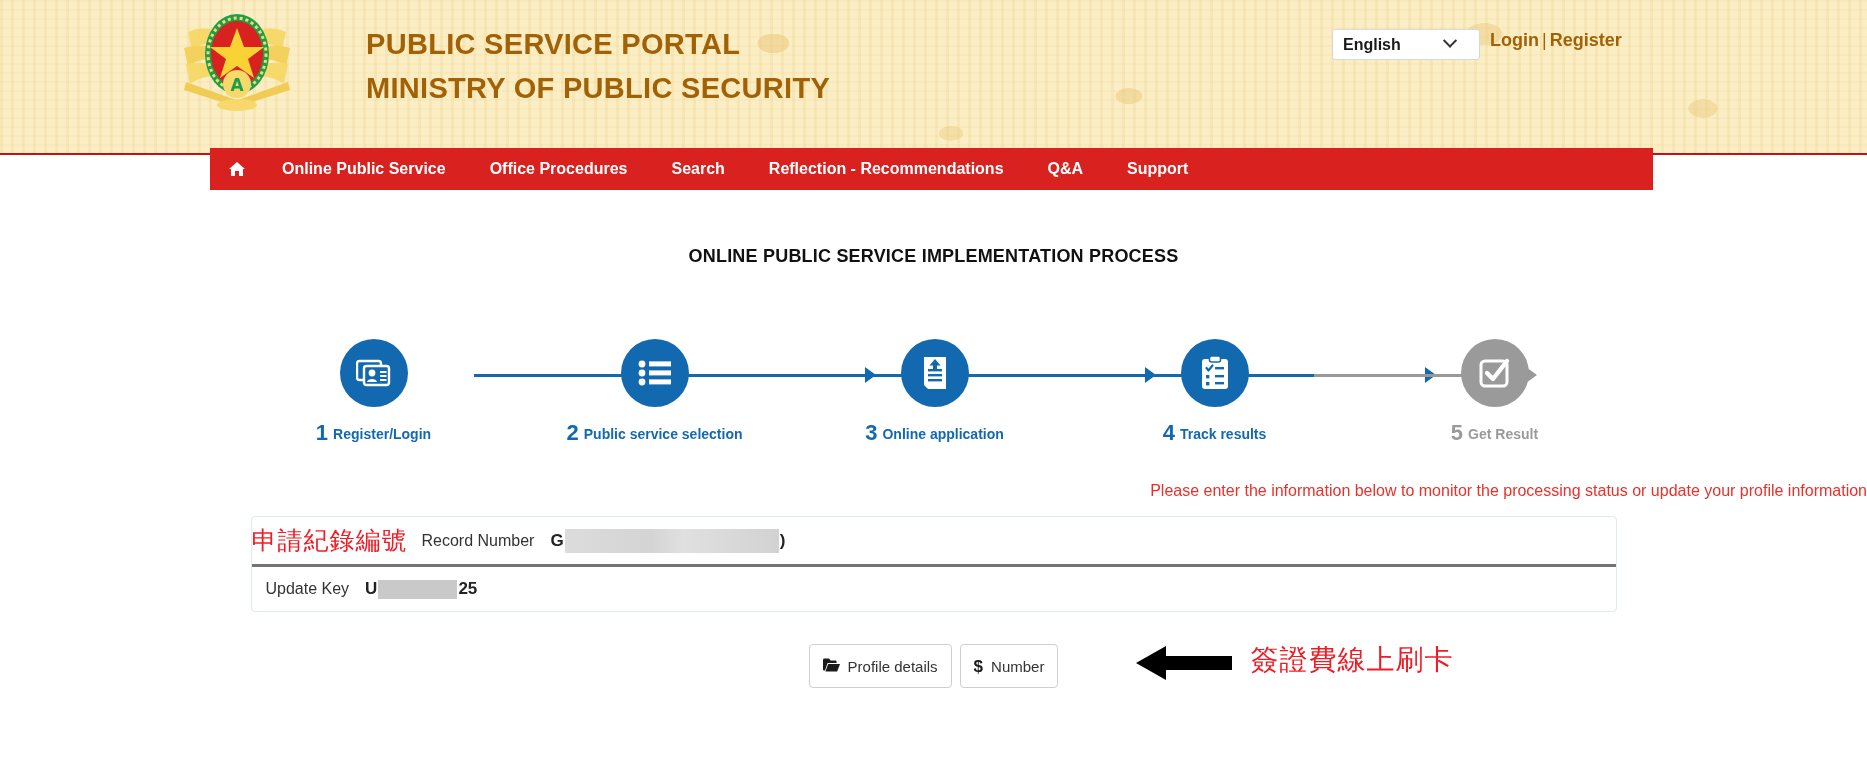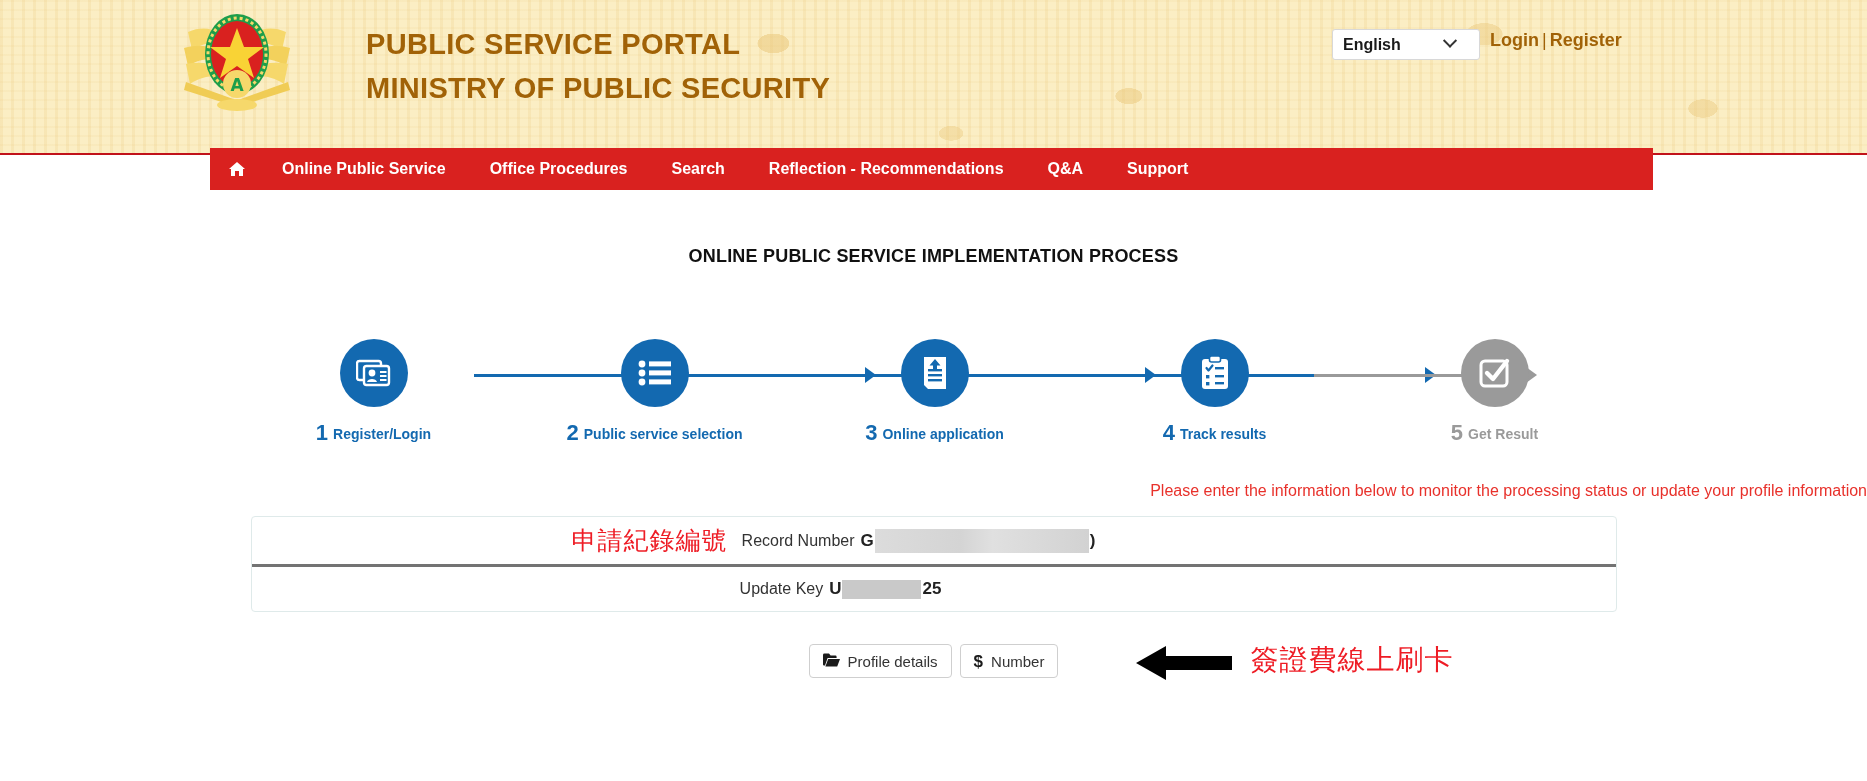--- a/index.html
+++ b/index.html
@@ -153,49 +153,48 @@
     border-radius: 4px;
     background: #fff;
   }
   .record-row {
     height: 47px; display: flex; align-items: center;
   }
   .record-row + .record-row { border-top: 3px solid #737373; }
   .row-inner {
     display: flex; align-items: center;
     width: 100%; padding-right: 200px;
-    justify-content: center;
   }
   .cn-annot {
     color: #ee1c25; font-size: 25px;
     font-family: "DejaVu Sans", sans-serif;
     margin-right: 14px; letter-spacing: 1px;
   }
-  .field-label { font-size: 16px; color: #333; margin-right: 6px; }
+  .field-label { font-size: 16px; color: #333; margin-right: 16px; }
   .field-value {
     font-size: 17px; font-weight: bold; color: #222;
     display: flex; align-items: center;
   }
   .redact {
     display: inline-block; height: 22px; vertical-align: middle;
     background: linear-gradient(90deg,#dcdcdc,#d4d4d4 40%,#e0e0e0 55%,#d2d2d2 100%);
     margin: 0 1px;
   }
   .redact.a { width: 214px; height: 24px; }
   .redact.b { width: 79px; height: 19px; background: #c9c9c9; }
 
   
   .actions {
     position: relative;
     width: 1366px; margin: 32px auto 0;
     display: flex; justify-content: center; align-items: center;
   }
   .btn {
     border: 1px solid #cfcfcf; background: #fff; border-radius: 4px;
-    height: 34px; padding: 0 13px;
+    height: 44px; padding: 0 13px;
     display: inline-flex; align-items: center; gap: 8px;
     font-size: 15px; color: #333; cursor: pointer;
     margin: 0 4px;
   }
   .btn-icon { font-size: 15px; color: #1a1a1a; line-height: 1; }
   .btn-icon.money { font-weight: bold; font-size: 17px; }
 
   .left-arrow {
     position: absolute; left: 885px; top: 2px;
     width: 96px; height: 34px;

